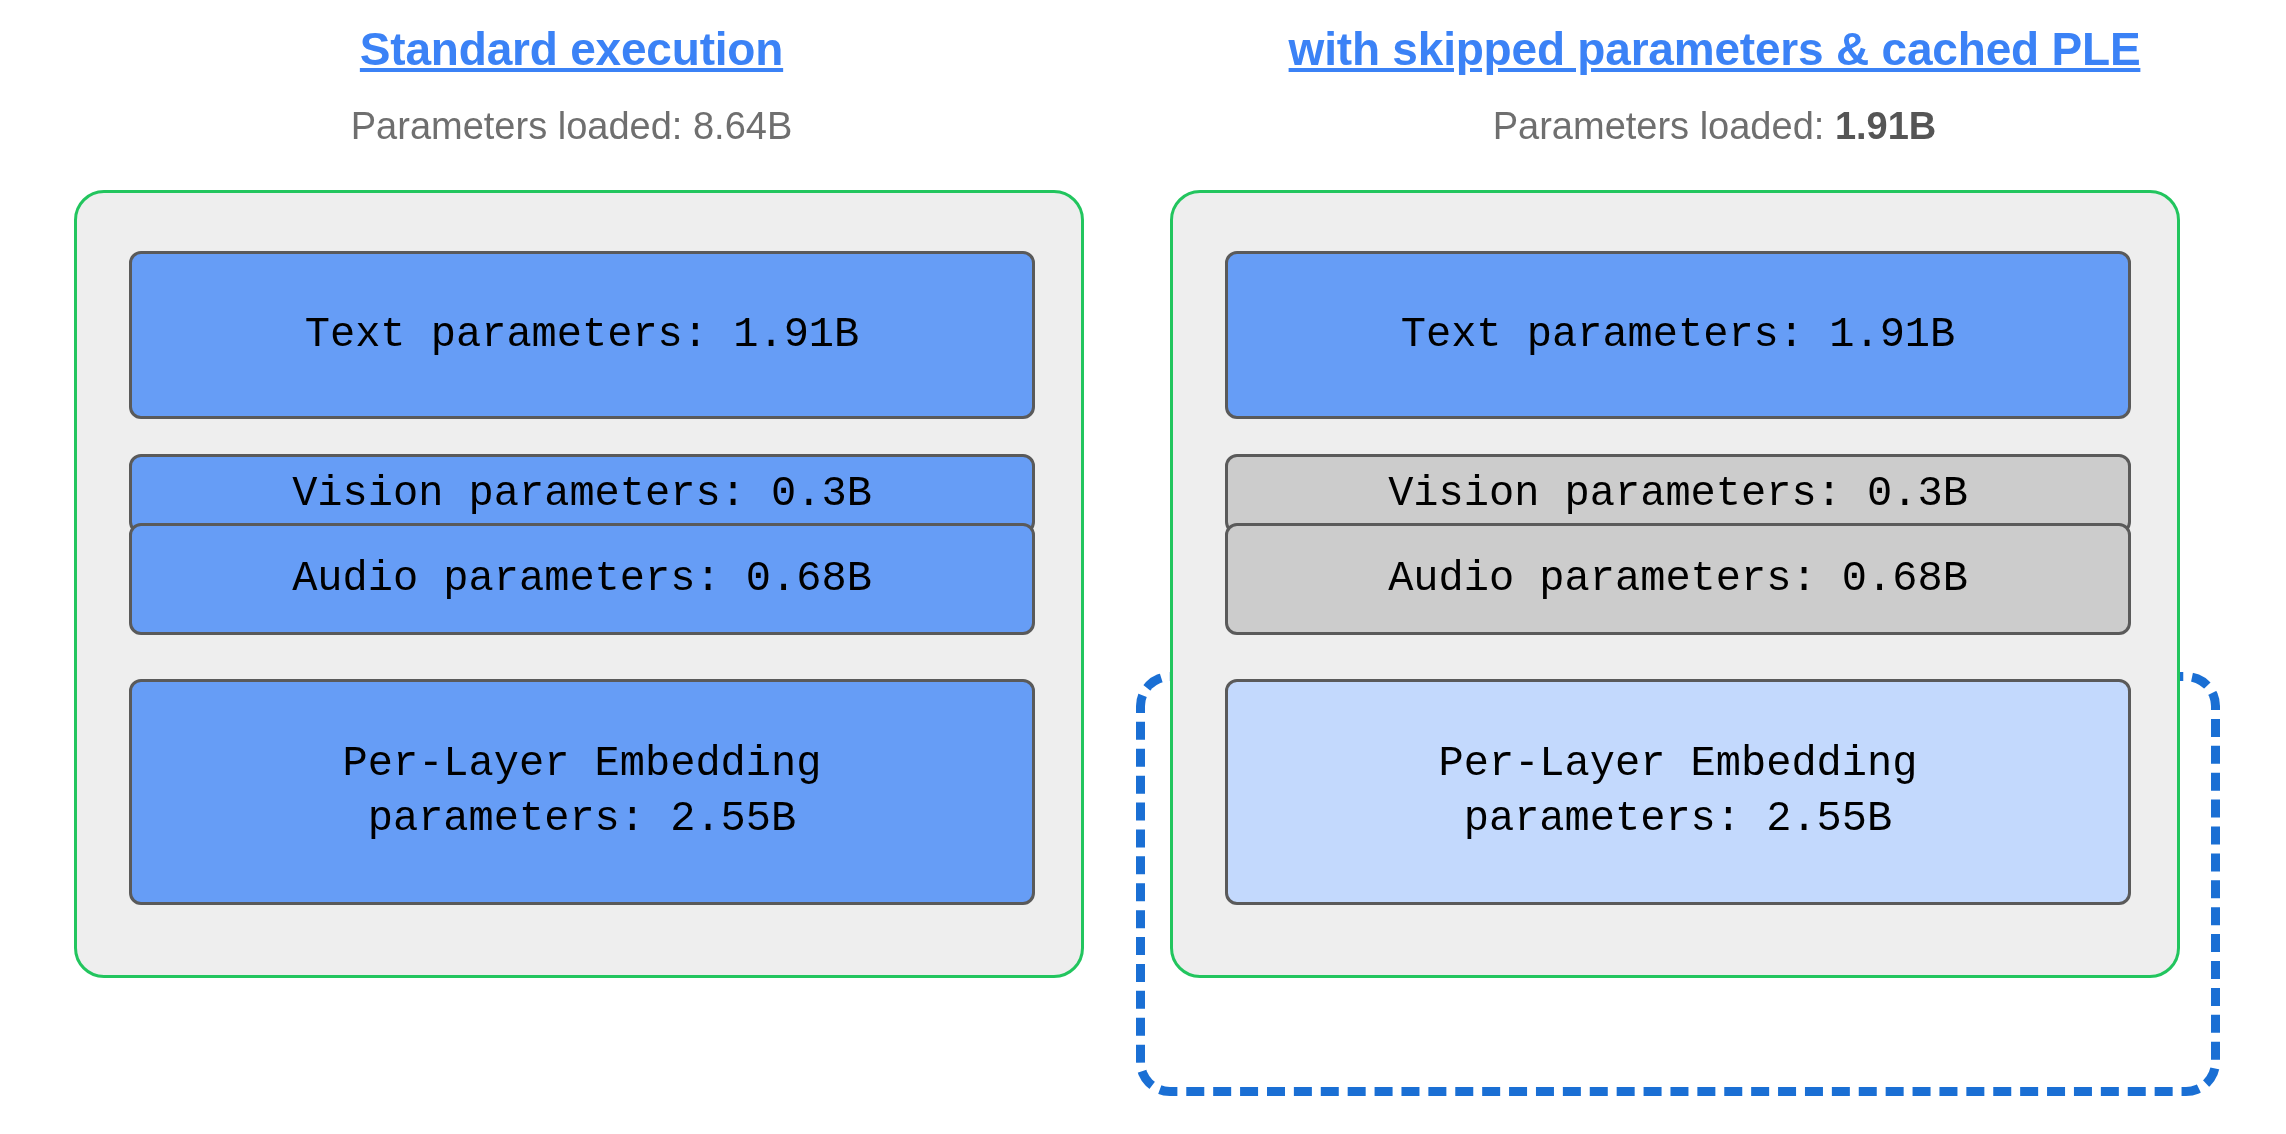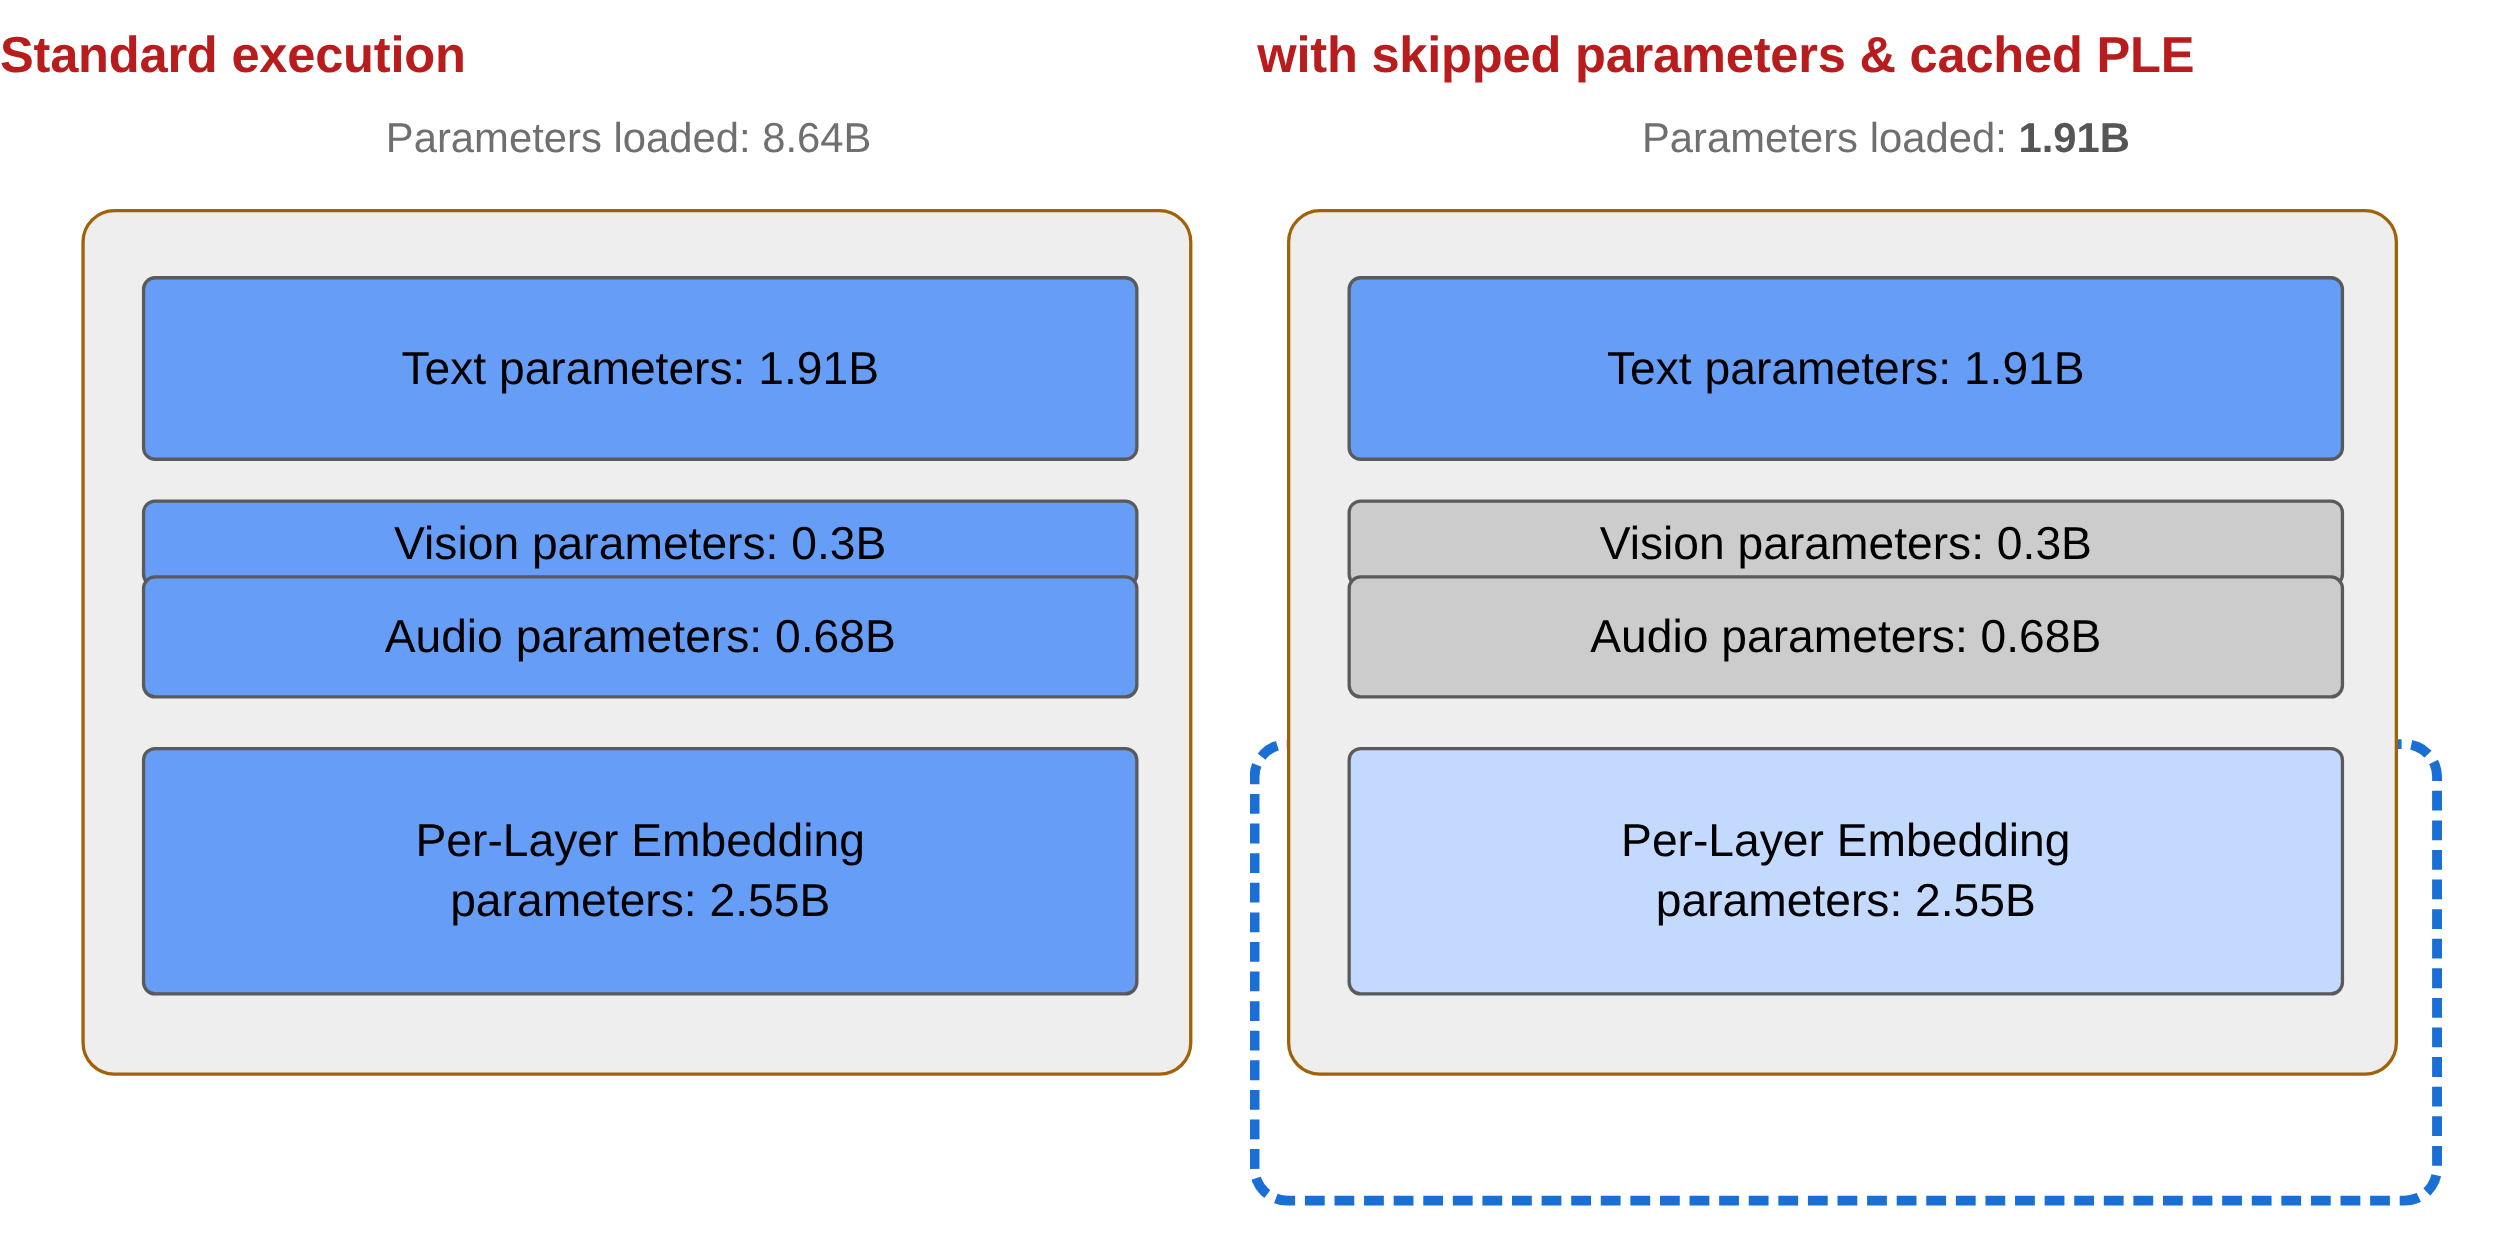--- a/index.html
+++ b/index.html
@@ -18,25 +18,27 @@
   #stage {
     position: relative;
     width: 2286px;
     height: 1134px;
     background: #ffffff;
   }
 
   
   .col-title {
     position: absolute;
+    text-align: center;
     font-size: 46px;
     font-weight: bold;
-    color: #b91c1c;
+    color: #3b82f6;
     letter-spacing: -0.2px;
     white-space: nowrap;
+    text-decoration: underline;
   }
   .col-subtitle {
     position: absolute;
     text-align: center;
     font-size: 38px;
     font-weight: normal;
     color: #6f6f6f;
     white-space: nowrap;
   }
   .col-subtitle b {
@@ -47,23 +49,24 @@
 
   #title-left   { left: 0px;    top: 22px; width: 1143px; }
   #sub-left     { left: 0px;    top: 105px; width: 1143px; }
   #title-right  { left: 1143px; top: 22px; width: 1143px; }
   #sub-right    { left: 1143px; top: 105px; width: 1143px; }
 
   
   .panel {
     position: absolute;
     background: #eeeeee;
-    border: 3px solid #a16207;
+    border: 3px solid #22c55e;
     border-radius: 30px;
     box-sizing: border-box;
+    font-family: Liberation Mono, monospace;
   }
   #panel-left  { left: 74px;   top: 190px; width: 1010px; height: 788px; }
   #panel-right { left: 1170px; top: 190px; width: 1010px; height: 788px; }
 
   
   .pbox {
     position: absolute;
     box-sizing: border-box;
     border: 3px solid #5a5a5a;
     border-radius: 12px;

